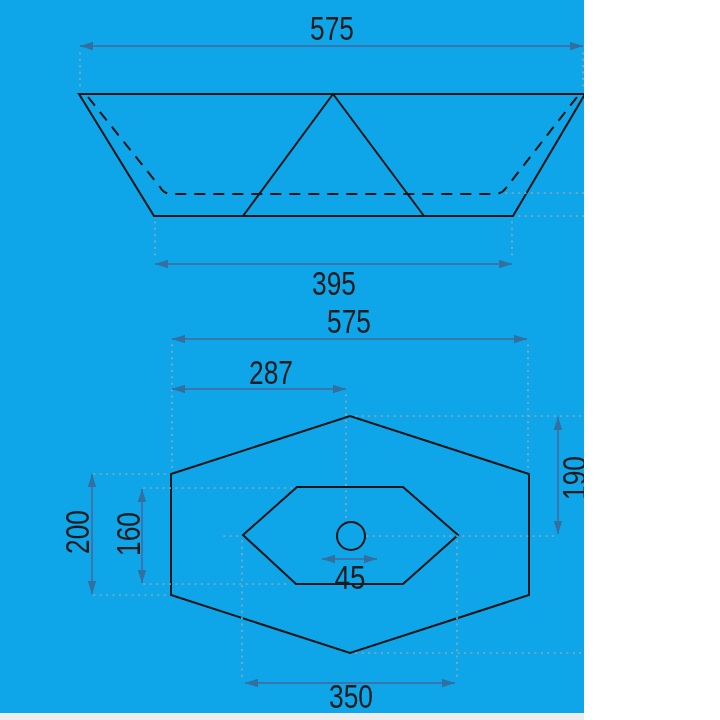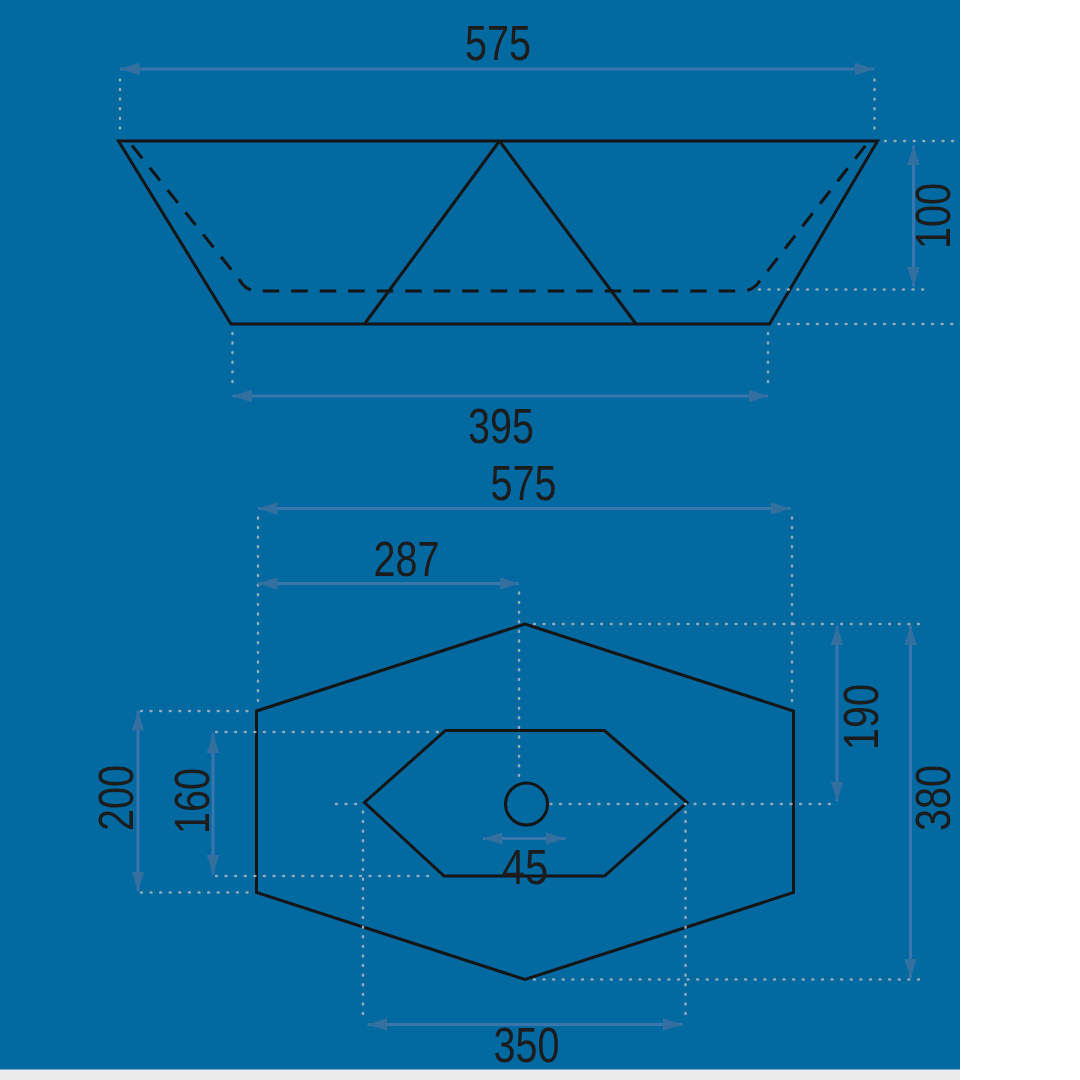--- a/index.html
+++ b/index.html
@@ -1,19 +1,19 @@
 <!DOCTYPE html>
 <html><head>
 <meta charset="utf-8">
 <style>
   html, body { margin: 0; padding: 0; background: #ffffff; }
   .stage {
     position: relative;
-    width: 640px; height: 720px;
-    background: #0369a1;
+    width: 584px; height: 720px;
+    background: #0ea5e9;
     overflow: hidden;
   }
   svg { display: block; }
   .outline  { fill: none; stroke: #151515; stroke-width: 2; stroke-linejoin: miter; }
   .dashline { fill: none; stroke: #151515; stroke-width: 2; stroke-dasharray: 11 8; }
   .dim      { fill: none; stroke: #3a76ab; stroke-width: 2; }
   .dot      { fill: none; stroke: #93a9b6; stroke-width: 1.7; stroke-dasharray: 0.6 5.8; stroke-linecap: round; }
   .dim-label {
     font-family: "Liberation Sans", sans-serif;
     font-size: 33px;

